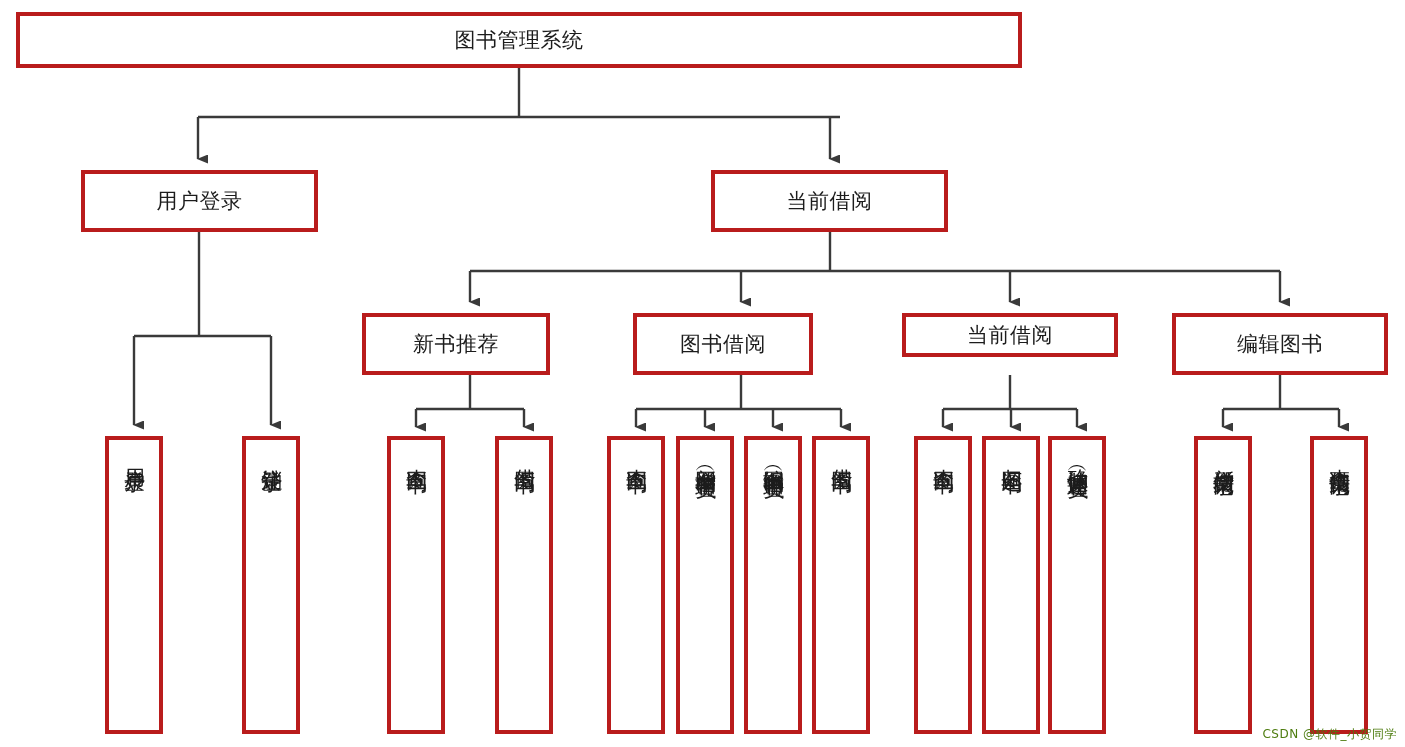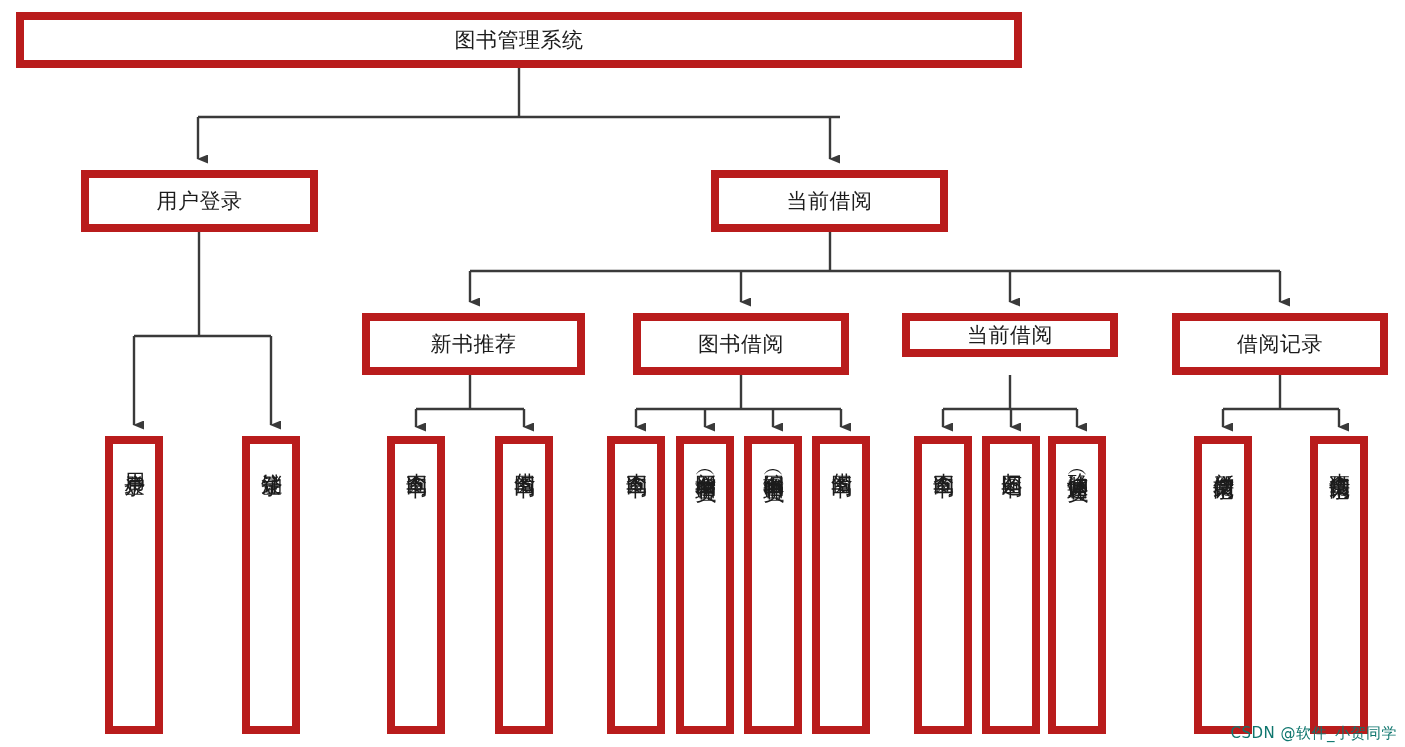--- a/index.html
+++ b/index.html
@@ -23,21 +23,21 @@
     position: absolute;
     left: 0;
     top: 0;
     width: 1405px;
     height: 747px;
   }
   .node {
     position: absolute;
     box-sizing: border-box;
     background: #ffffff;
-    border: 8px solid #b91c1c;
+    border: 4px solid #b91c1c;
     display: flex;
     align-items: center;
     justify-content: center;
     color: #1c1c1c;
   }
   .node .label {
     font-size: 21px;
     line-height: 1.15;
     letter-spacing: 0.5px;
     white-space: nowrap;
@@ -51,22 +51,22 @@
     text-orientation: upright;
     font-size: 21px;
     line-height: 1.22;
     letter-spacing: 1.5px;
     white-space: normal;
   }
   .watermark {
     position: absolute;
     right: 8px;
     bottom: 4px;
-    font-size: 15px;
-    color: #0f766e;
+    font-size: 12px;
+    color: #4d7c0f;
     letter-spacing: 0.5px;
     white-space: nowrap;
     pointer-events: none;
     text-align: right;
   }
 </style>
 </head>
 <body>
 
 <div id="diagram-root">
@@ -125,31 +125,31 @@
     <span class="label">图书管理系统</span>
   </div>
 
   <div class="node" style="left:81px; top:170px; width:237px; height:62px;">
     <span class="label">用户登录</span>
   </div>
   <div class="node" style="left:711px; top:170px; width:237px; height:62px;">
     <span class="label">当前借阅</span>
   </div>
 
-  <div class="node" style="left:362px; top:313px; width:223px; height:62px;">
+  <div class="node" style="left:362px; top:313px; width:188px; height:62px;">
     <span class="label">新书推荐</span>
   </div>
-  <div class="node" style="left:633px; top:313px; width:216px; height:62px;">
+  <div class="node" style="left:633px; top:313px; width:180px; height:62px;">
     <span class="label">图书借阅</span>
   </div>
   <div class="node" style="left:902px; top:313px; width:216px; height:44px;">
     <span class="label">当前借阅</span>
   </div>
   <div class="node" style="left:1172px; top:313px; width:216px; height:62px;">
-    <span class="label">借阅记录</span>
+    <span class="label">编辑图书</span>
   </div>
 
   <div class="node leaf" style="left:105px; top:436px; width:58px; height:298px;">
     <span class="label">用户登录</span>
   </div>
   <div class="node leaf" style="left:242px; top:436px; width:58px; height:298px;">
     <span class="label">注销登录</span>
   </div>
 
   <div class="node leaf" style="left:387px; top:436px; width:58px; height:298px;">

